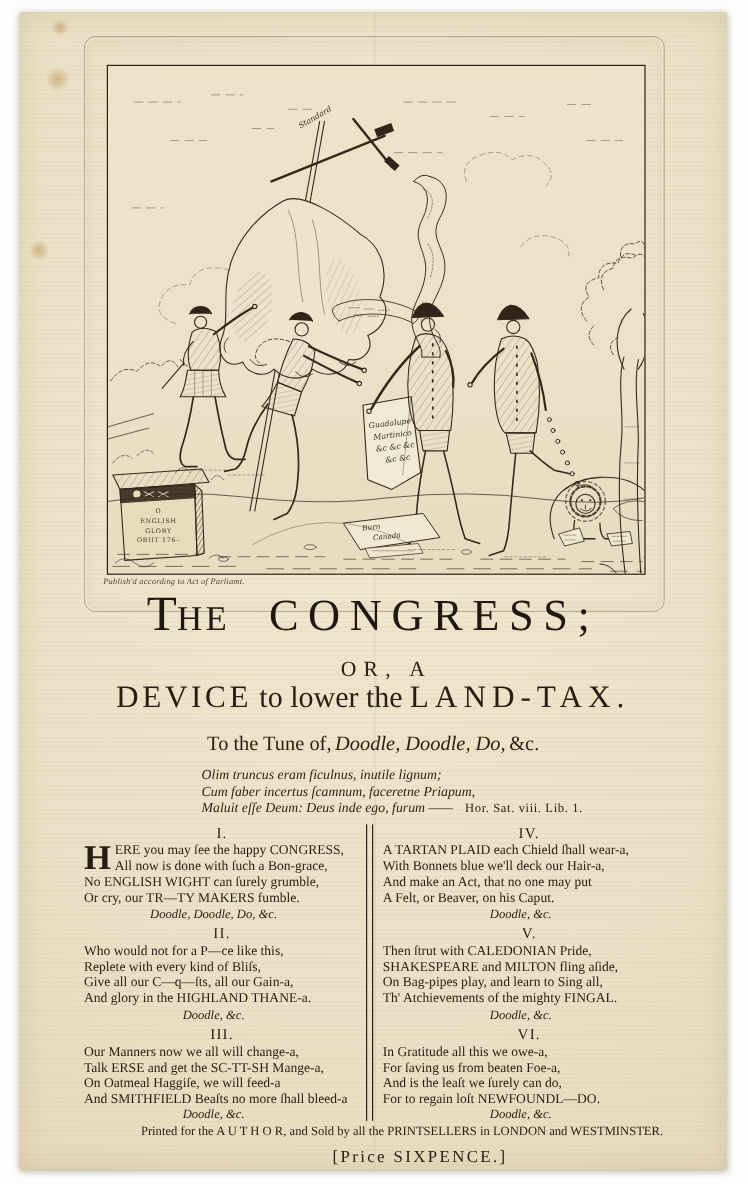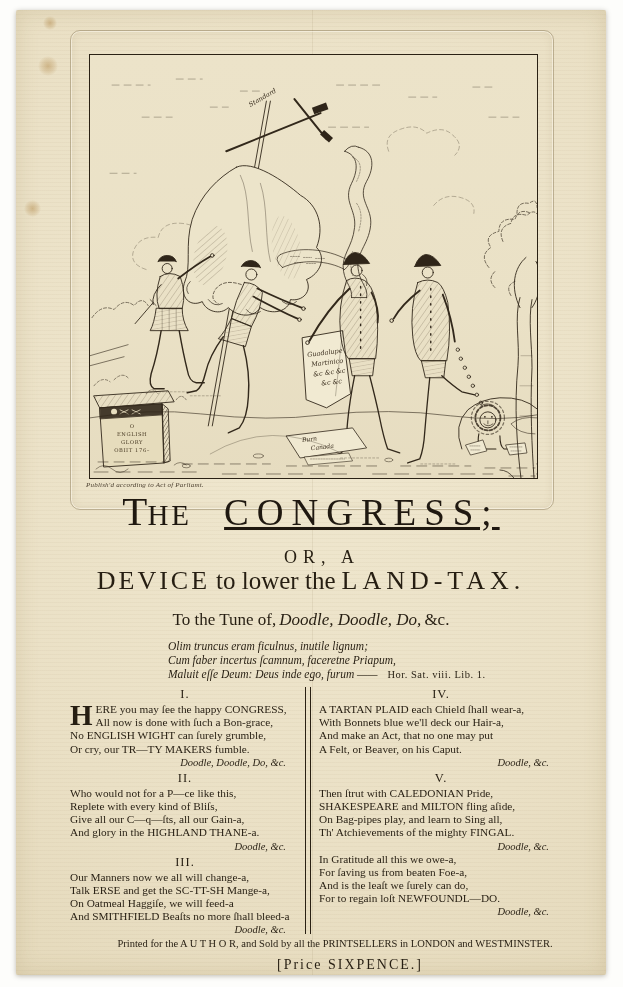--- a/index.html
+++ b/index.html
@@ -15,38 +15,38 @@
         background:radial-gradient(circle, rgba(168,122,52,.42) 0%, rgba(168,122,52,.18) 45%, rgba(168,122,52,0) 72%);}
   .plate{position:absolute;left:54px;top:20px;width:482px;height:478px;border:1px solid rgba(110,92,55,.38);
          border-radius:10px;box-shadow:inset 0 0 0 1px rgba(255,252,240,.55), inset 0 0 10px rgba(120,100,60,.12);}
   .etch{position:absolute;left:73px;top:44px;width:449px;height:425px;border:1.6px solid #2a2114;box-sizing:border-box;
         background:linear-gradient(180deg,#ece3c9 0%,#eae1c6 60%,#e6dcc0 100%);}
   .etch svg{display:block;width:100%;height:100%;}
   .pub{position:absolute;left:70px;top:471px;font-style:italic;font-size:7px;color:#4e4232;letter-spacing:.2px;}
   .title{position:absolute;top:481px;left:0;width:590px;text-align:center;line-height:1;color:#1f1810;white-space:nowrap;}
   .t1{font-size:41px;}
   .t2{font-size:29px;letter-spacing:3px;}
-  .t3{font-size:37px;letter-spacing:8px;margin-left:32px;text-decoration:underline;}
+  .t3{font-size:37px;letter-spacing:8px;margin-left:32px;}
   .ora{position:absolute;top:537px;left:0;width:612px;text-align:center;font-size:18px;letter-spacing:6px;}
   .device{position:absolute;top:556px;left:0;width:590px;text-align:center;font-size:26px;white-space:nowrap;}
   .dev-caps{letter-spacing:3px;}
   .dev-low{font-size:25px;margin:0 6px;}
   .dev-land{letter-spacing:5px;}
   .tune{position:absolute;top:600px;left:0;width:590px;text-align:center;font-size:17px;font-family:Liberation Serif, serif;}
   .tune-it{font-style:italic;margin:0 3px;}
   .epi{position:absolute;top:629px;left:152px;font-style:italic;font-size:11.5px;line-height:14px;}
   .epi-att{font-style:normal;font-size:10.5px;letter-spacing:.5px;margin-left:10px;}
   .col{position:absolute;top:678px;font-size:11.3px;line-height:13.2px;}
   .col-l{left:54px;width:230px;}
   .col-r{left:303px;width:244px;}
   .divider{position:absolute;left:289px;top:677px;height:247px;width:4px;
            border-left:1.6px solid #2a2114;border-right:1.6px solid #2a2114;}
   .num{text-align:center;font-size:12.5px;letter-spacing:1px;line-height:13px;margin:3px 0 2px;}
   .stanza:first-child .num{margin-top:0;}
-  .refrain{font-style:italic;text-align:right;padding-right:14px;font-size:10.5px;line-height:12px;margin-top:1px;}
+  .refrain{font-style:italic;text-align:center;padding-right:14px;font-size:10.5px;line-height:12px;margin-top:1px;}
   .dropcap{float:left;font-size:29px;line-height:23px;margin:1px 3px 0 0;font-weight:bold;}
   .imprint{position:absolute;top:928px;left:0;width:590px;text-align:center;font-size:10.5px;margin-left:24px;}
   .price{position:absolute;top:947px;left:0;width:590px;text-align:center;font-size:14px;letter-spacing:2px;padding-left:39px;}
 </style>
 </head>
 <body>
 
 <div class="stage">
   <div class="paper">
     <div class="laid"></div>
@@ -334,20 +334,21 @@
       </div>
       <div class="stanza">
         <div class="num">V.</div>
         <div class="line">Then ſtrut with CALEDONIAN Pride,</div>
         <div class="line">SHAKESPEARE and MILTON fling aſide,</div>
         <div class="line">On Bag-pipes play, and learn to Sing all,</div>
         <div class="line">Th' Atchievements of the mighty FINGAL.</div>
         <div class="refrain">Doodle, &amp;c.</div>
       </div>
       <div class="stanza">
+        <div class="num">VI.</div>
         <div class="line">In Gratitude all this we owe-a,</div>
         <div class="line">For ſaving us from beaten Foe-a,</div>
         <div class="line">And is the leaſt we ſurely can do,</div>
         <div class="line">For to regain loſt NEWFOUNDL—DO.</div>
         <div class="refrain">Doodle, &amp;c.</div>
       </div>
     </div>
 
     <div class="imprint">Printed for the A U T H O R, and Sold by all the PRINTSELLERS in LONDON and WESTMINSTER.</div>
     <div class="price">[Price SIXPENCE.]</div>

